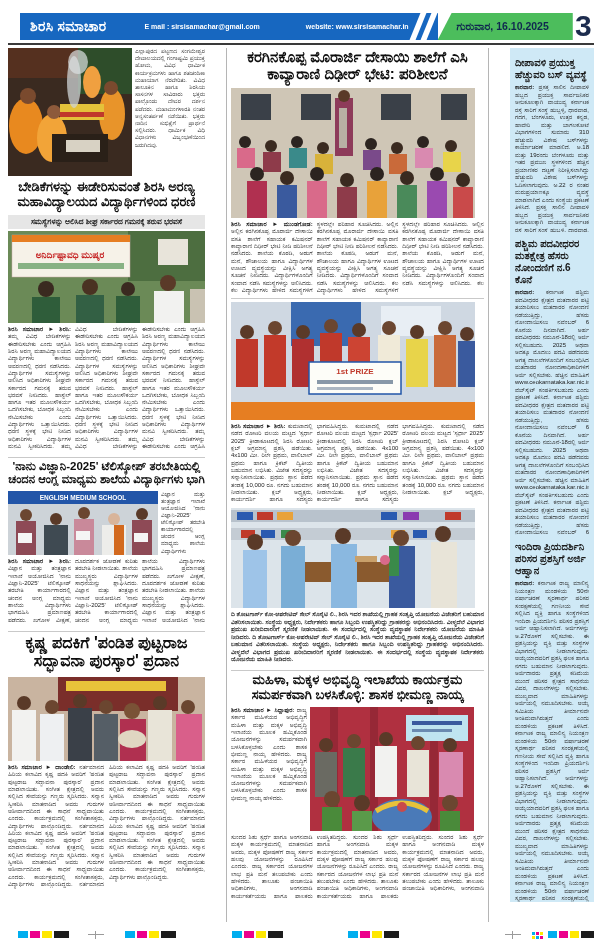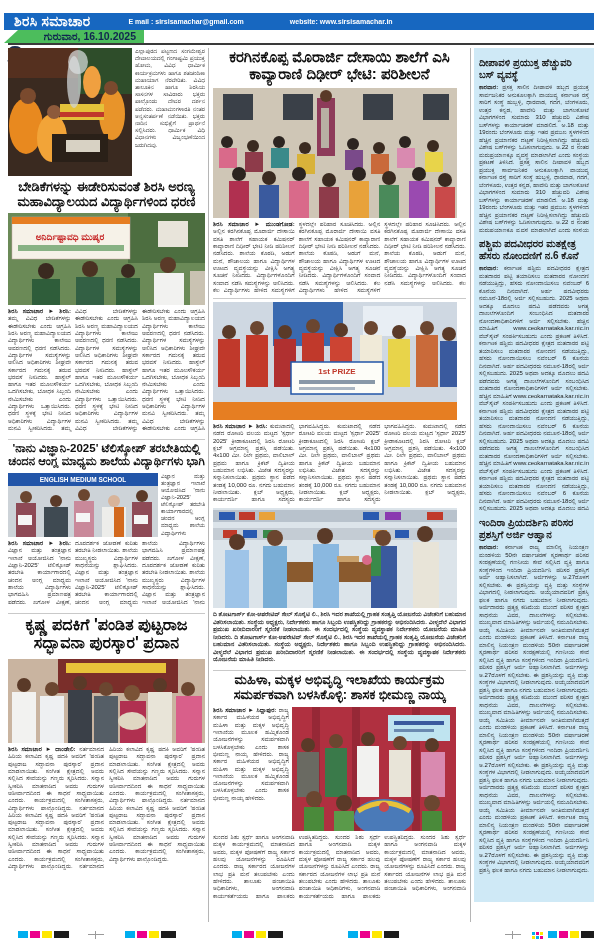--- a/index.html
+++ b/index.html
@@ -1,37 +1,37 @@
 <!DOCTYPE html>
 <html lang="kn"><head>
 <meta charset="utf-8">
 <style>
   html,body{margin:0;padding:0;background:#fff;}
   .page{position:relative;width:600px;height:946px;background:#fff;overflow:hidden;
         font-family:"Liberation Sans","DejaVu Sans",sans-serif;color:#1a1a1a;}
   
-  .masthead{position:absolute;top:13px;left:4px;right:6px;height:27px;display:flex;align-items:stretch;flex-direction:column;}
+  .masthead{position:absolute;top:13px;left:20px;right:6px;height:27px;display:flex;align-items:stretch;}
   .m-blue{flex:1;background:#1767c0;display:flex;align-items:center;}
   .m-title{color:#fff;font-weight:bold;font-size:14px;padding:0 10px;white-space:nowrap;letter-spacing:.3px;}
   .m-contact{color:#fff;font-size:7px;font-weight:bold;white-space:nowrap;}
   .m-email{margin-left:28px;}
   .m-web{margin-left:46px;}
   .m-seam{width:30px;background:#1767c0;position:relative;overflow:hidden;}
   .m-seam i{position:absolute;top:-2px;bottom:-2px;width:6px;background:#fff;transform:skewX(-22deg);}
   .m-seam i:nth-child(1){left:6px;} .m-seam i:nth-child(2){left:17px;}
   .m-green{width:140px;background:#4cbd5c;clip-path:polygon(14px 0,100% 0,100% 100%,0 100%);
            display:flex;align-items:center;justify-content:flex-end;}
-  .m-date{color:#10284f;font-weight:bold;font-size:10.5px;padding-right:8px;white-space:nowrap;}
+  .m-date{color:#10284f;font-weight:bold;font-size:10.5px;padding-right:24px;white-space:nowrap;}
   .m-page{width:22px;background:#fff;color:#1d2c4e;font-weight:bold;font-size:30px;line-height:26px;text-align:center;}
   .head-rule{position:absolute;top:43px;left:8px;right:6px;border-top:2.5px solid #3a3a3a;}
   
   .content{position:absolute;top:48px;left:8px;right:6px;bottom:24px;display:flex;}
   .col-left{width:197px;overflow:hidden;}
   .col-mid{width:253px;border-left:1px solid #b5b5b5;border-right:1px solid #b5b5b5;
-           margin:0 3px;padding:0 4px;overflow:hidden;}
+           margin:0 21px;padding:0 4px;overflow:hidden;}
   .col-right{flex:1;background:#cfe9f6;height:854px;padding:5px 5px;overflow:hidden;box-sizing:border-box;}
   
   .body-txt{font-size:6px;line-height:1.22;text-align:justify;overflow:hidden;color:#222;}
   .body-txt b{font-weight:bold;}
   .c3{column-count:3;column-gap:4px;}
   .c2{column-count:2;column-gap:5px;}
   .headline{font-weight:bold;color:#0d0d0d;text-align:center;line-height:1.12;overflow:hidden;}
   .sep{border-top:1px solid #c9c9c9;margin:3px 0 2px;}
   .subhead{background:#e6e6e6;color:#222;font-weight:bold;font-size:7.5px;text-align:center;
            padding:2px 1px;margin:2px 0;overflow:hidden;white-space:nowrap;}
@@ -94,20 +94,21 @@
           <rect x="52" y="64" width="44" height="5" fill="#c0392b"></rect>
           <ellipse cx="66" cy="34" rx="7" ry="26" fill="#cfd4d6" opacity="0.75"></ellipse>
           <ellipse cx="70" cy="14" rx="10" ry="12" fill="#dde1e3" opacity="0.7"></ellipse>
           <rect x="44" y="86" width="56" height="28" fill="#2a2018"></rect>
           <rect x="58" y="92" width="34" height="12" fill="#d8d2c4"></rect>
         </svg>
         <div class="body-txt" style="flex:1;font-size:5.9px;">ಎಲ್ಲಾಪುರದ ಪಟ್ಟಣದ ಸಂಗಮೇಶ್ವರ ದೇವಾಲಯದಲ್ಲಿ ಗಂಗಾಷ್ಟಮಿ ಪ್ರಯುಕ್ತ ಹೋಮ, ವಿವಿಧ ಧಾರ್ಮಿಕ ಕಾರ್ಯಕ್ರಮಗಳು ಹಾಗೂ ಶತಚಂಡಿಕಾ ಮಹಾಯಾಗ ನೆರವೇರಿತು. ವಿವಿಧ ತಾಲೂಕಿನ ಹಾಗೂ ಶಿರಸಿಯ ಸಾಸನಗಳ ಸಾವಿರಾರು ಭಕ್ತರು ಪಾಲ್ಗೊಂಡು ದೇವರ ದರ್ಶನ ಪಡೆದರು. ಮಹಾಮಂಗಳಾರತಿ ನಂತರ ಅನ್ನಸಂತರ್ಪಣೆ ನಡೆಯಿತು. ಭಕ್ತರು ನಾಡಿನ ಸುಭಿಕ್ಷೆಗೆ ಪ್ರಾರ್ಥನೆ ಸಲ್ಲಿಸಿದರು. ಧಾರ್ಮಿಕ ವಿಧಿ ವಿಧಾನಗಳು ವಿಜೃಂಭಣೆಯಿಂದ ಜರುಗಿದವು.</div>
       </div>
 
       <div class="headline" style="font-size:13px;height:33px;margin-top:4px;">ಬೇಡಿಕೆಗಳನ್ನು ಈಡೇರಿಸುವಂತೆ ಶಿರಸಿ ಅರಣ್ಯ ಮಹಾವಿದ್ಯಾಲಯದ ವಿದ್ಯಾರ್ಥಿಗಳಿಂದ ಧರಣಿ</div>
+      <div class="subhead">ಸಮಸ್ಯೆಗಳನ್ನು ಆಲಿಸಿದ ಶೀಘ್ರ ಸರ್ಕಾರದ ಗಮನಕ್ಕೆ ತರುವ ಭರವಸೆ</div>
 
       <svg class="photo" width="197" height="92">
         <rect width="197" height="92" fill="#6b8a57"></rect>
         <rect x="120" y="0" width="77" height="50" fill="#4d6e40"></rect>
         <rect x="150" y="8" width="30" height="26" fill="#e8e4da"></rect>
         <rect x="4" y="4" width="118" height="42" fill="#f6f2e8" stroke="#caa" stroke-width="0.5"></rect>
         <rect x="4" y="4" width="118" height="7" fill="#e67e22"></rect>
         <text x="62" y="27" font-size="9" font-weight="bold" fill="#c41f1f" text-anchor="middle">ಅನಿರ್ದಿಷ್ಟಾವಧಿ ಮುಷ್ಕರ</text>
         <rect x="10" y="32" width="106" height="6" fill="#2e7d32" opacity="0.55"></rect>
         <circle cx="38" cy="58" r="8" fill="#3a2a20"></circle>

